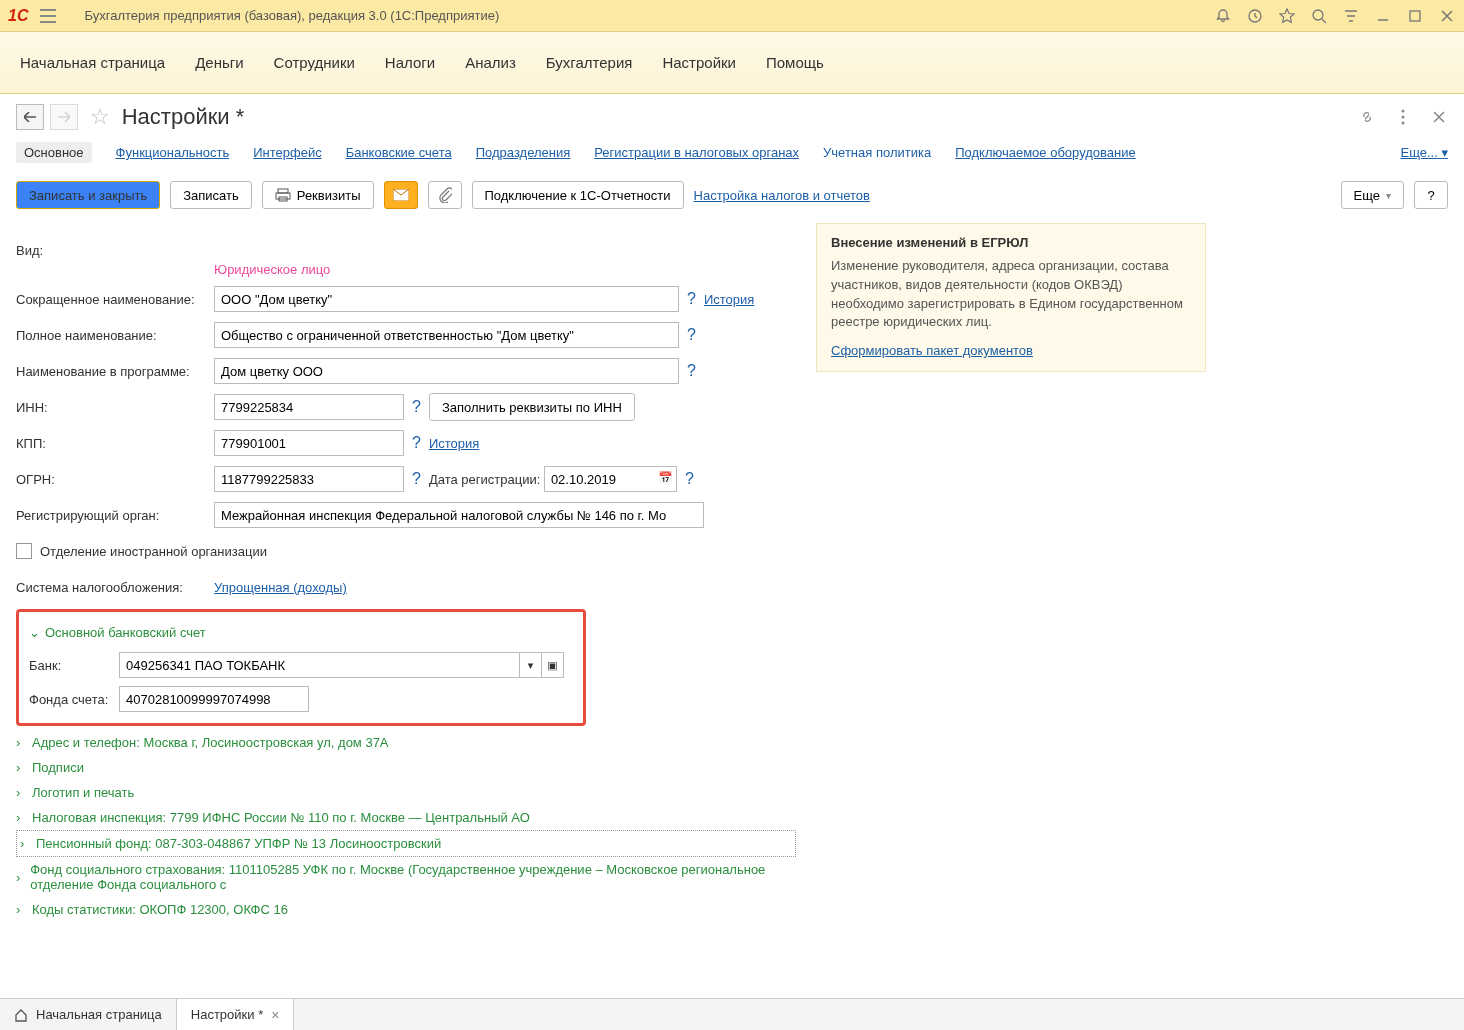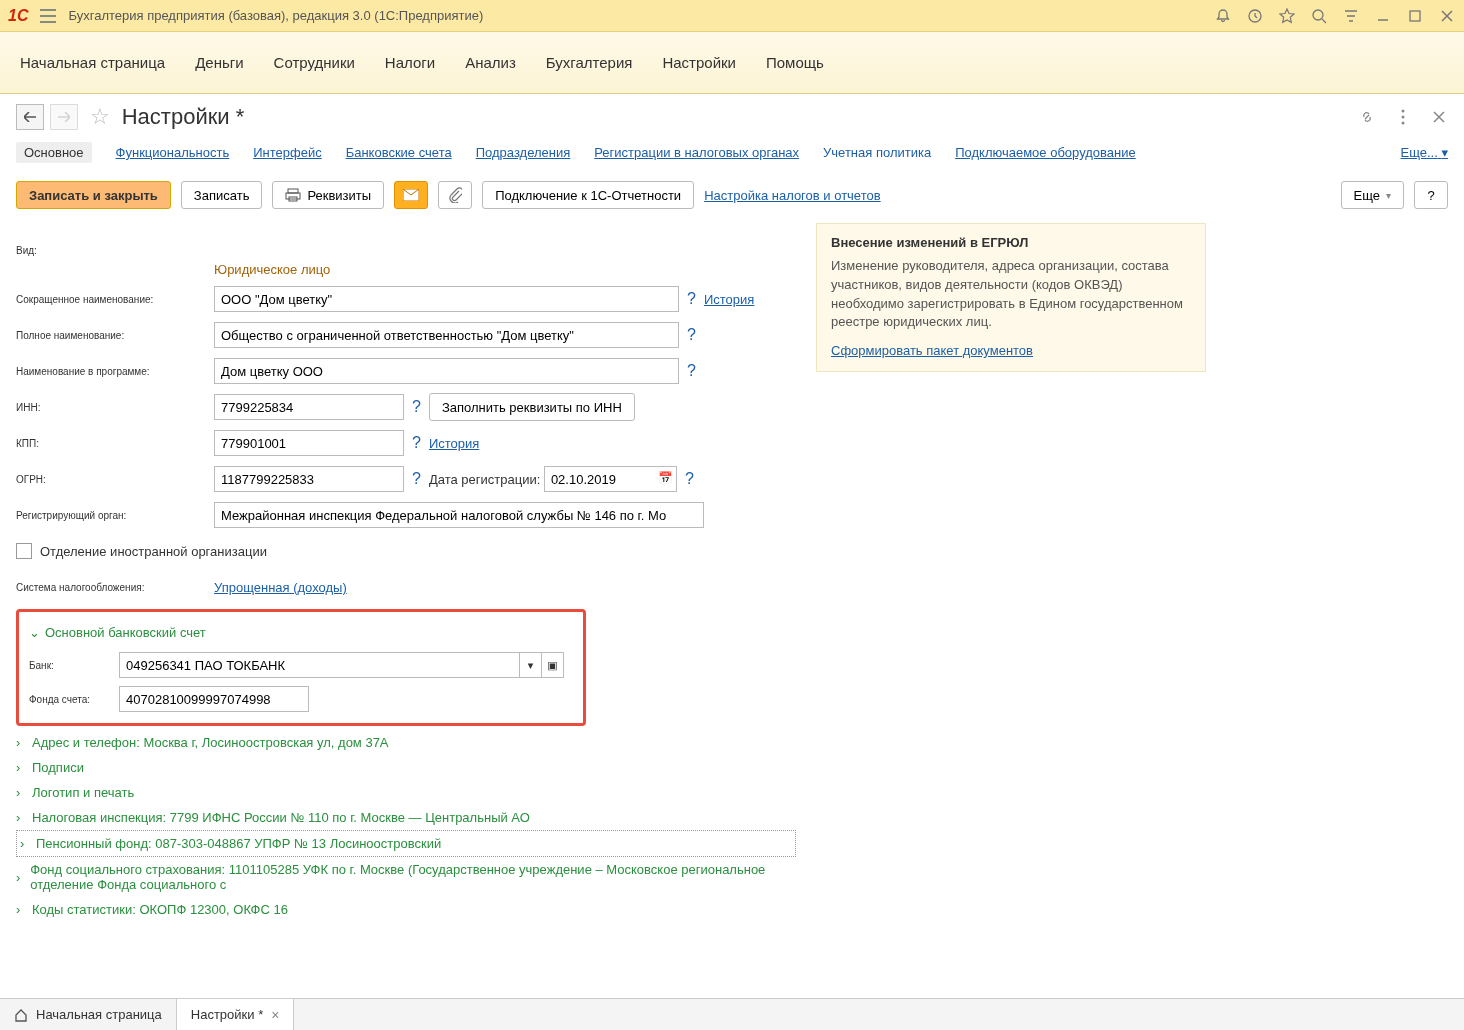--- a/index.html
+++ b/index.html
@@ -1,54 +1,54 @@
 <!DOCTYPE html>
 <html><head>
 <meta charset="utf-8">
 <style>
 *{box-sizing:border-box;margin:0;padding:0;font-family:Arial,sans-serif;}
 body{background:#fff;font-size:13px;color:#333;overflow:hidden;}
 .titlebar{height:32px;background:#fce9a4;display:flex;align-items:center;padding:0 8px;border-bottom:1px solid #e0d080;}
 .logo{color:#d4250c;font-weight:bold;font-size:16px;margin-right:8px;font-style:italic;}
 .logo::after{content:"";display:inline-block;width:0;height:0;}
 .menu-toggle{width:24px;height:24px;display:flex;align-items:center;justify-content:center;color:#888;margin-right:8px;cursor:pointer;}
-.app-title{color:#555;font-size:13px;}
+.app-title{color:#555;font-size:13px;margin-left:16px;}
 .titlebar-right{margin-left:auto;display:flex;gap:14px;align-items:center;}
 .tb-icon{width:18px;height:18px;color:#777;cursor:pointer;display:flex;align-items:center;justify-content:center;}
 .mainmenu{height:62px;background:linear-gradient(#fef9e8,#fdf4d5);display:flex;align-items:center;gap:30px;padding:0 20px;border-bottom:1px solid #e0d080;}
 .mainmenu span{color:#333;font-size:15px;cursor:pointer;}
 .content{padding:10px 16px 0 16px;background:#fff;height:calc(100vh - 32px - 62px - 32px);overflow:auto;}
 .page-header{display:flex;align-items:center;gap:6px;margin-bottom:12px;}
 .nav-btn{width:28px;height:26px;border:1px solid #bbb;background:#f5f5f5;display:flex;align-items:center;justify-content:center;cursor:pointer;}
 .nav-btn.disabled{opacity:.5;cursor:default;}
 .star-icon{font-size:22px;color:#bbb;margin:0 6px;}
 .page-title{font-size:22px;color:#333;}
 .page-header-right{margin-left:auto;display:flex;gap:18px;align-items:center;color:#888;}
 .subnav{display:flex;align-items:center;gap:24px;margin-bottom:18px;flex-wrap:wrap;}
 .subnav-item{color:#1c5fa8;text-decoration:underline;cursor:pointer;font-size:13px;}
 .subnav-item.active{color:#333;text-decoration:none;background:#eee;padding:3px 8px;border-radius:2px;}
 .subnav-item.text{color:#1c5fa8;text-decoration:none;}
 .subnav .more{margin-left:auto;}
 .toolbar{display:flex;align-items:center;gap:10px;margin-bottom:14px;}
 .btn{height:28px;padding:0 12px;border:1px solid #bbb;background:#fff;cursor:pointer;font-size:13px;display:flex;align-items:center;gap:6px;border-radius:3px;}
-.btn.primary{background:#fdba74;border-color:#d4a800;font-weight:bold;color:#333;}
+.btn.primary{background:#3b82f6;border-color:#d4a800;font-weight:normal;color:#333;}
 .btn.icon-only{width:34px;padding:0;justify-content:center;}
 .toolbar .spacer{margin-left:auto;}
 .link{color:#1c5fa8;text-decoration:underline;cursor:pointer;}
 .layout{display:flex;gap:20px;}
 .form{flex:0 0 780px;}
 .sidebar{flex:0 0 390px;}
 .row{display:flex;align-items:center;margin-bottom:8px;min-height:28px;}
-.row label{width:198px;color:#333;font-size:10px;flex-shrink:0;}
+.row label{width:198px;color:#333;font-size:13px;flex-shrink:0;}
 .row input[type=text]{height:26px;border:1px solid #bbb;padding:0 6px;font-size:13px;}
 .w460{width:465px;}
 .w190{width:190px;}
 .w130{width:133px;}
 .help{color:#1c5fa8;font-size:16px;margin:0 8px;cursor:pointer;}
-.value-text{color:#a16207;margin-top:39px;}
+.value-text{color:#ec4899;margin-top:39px;}
 .infobox{background:#fef9e8;border:1px solid #efe6c0;padding:10px 14px;font-size:13px;line-height:1.45;}
 .infobox h4{font-weight:bold;margin-bottom:4px;color:#333;font-size:13px;}
 .infobox p{color:#555;}
 .bank-block{border:3px solid #e74c3c;border-radius:4px;padding:8px 10px 10px 10px;width:570px;margin:8px 0 4px 0;}
 .section-hdr{color:#2a8f3e;cursor:pointer;display:flex;align-items:center;gap:6px;padding:5px 0;font-size:13px;}
 .chev{display:inline-block;width:10px;}
 .input-group{display:flex;}
 .input-group input{flex:1;}
 .ig-btn{width:22px;height:26px;border:1px solid #bbb;border-left:none;background:#fff;display:flex;align-items:center;justify-content:center;cursor:pointer;font-size:11px;}
 .bottombar{position:fixed;bottom:0;left:0;right:0;height:32px;background:#f4f4f4;border-top:1px solid #ccc;display:flex;align-items:stretch;}

